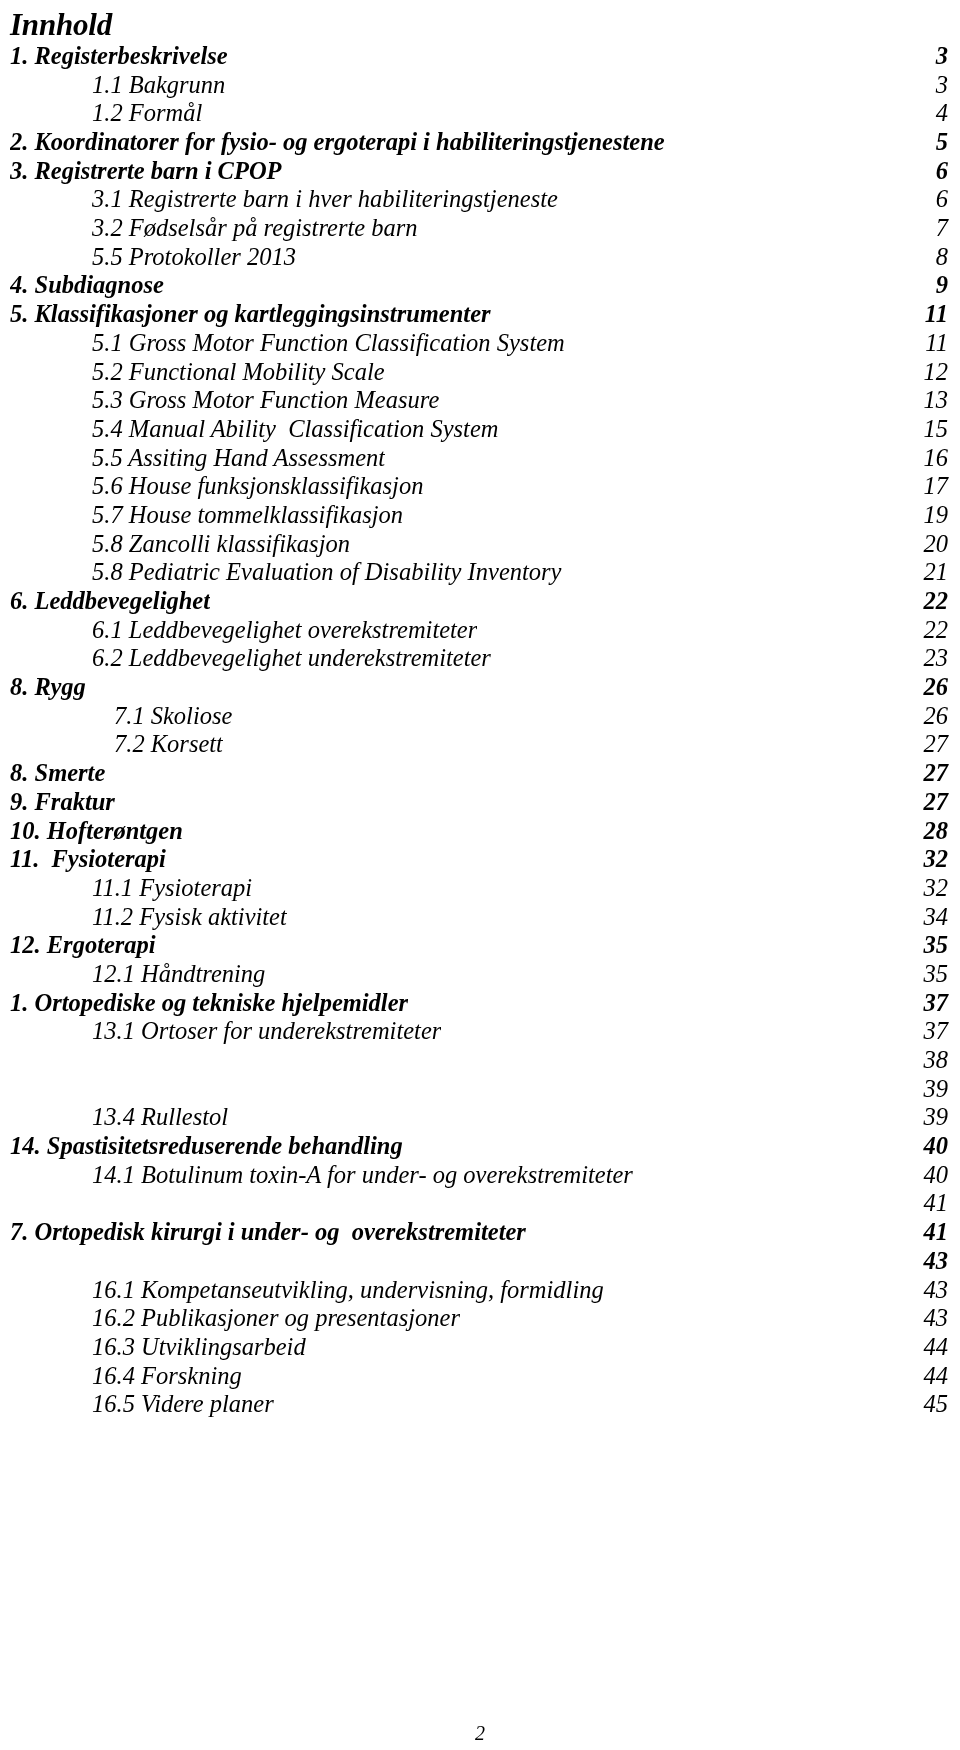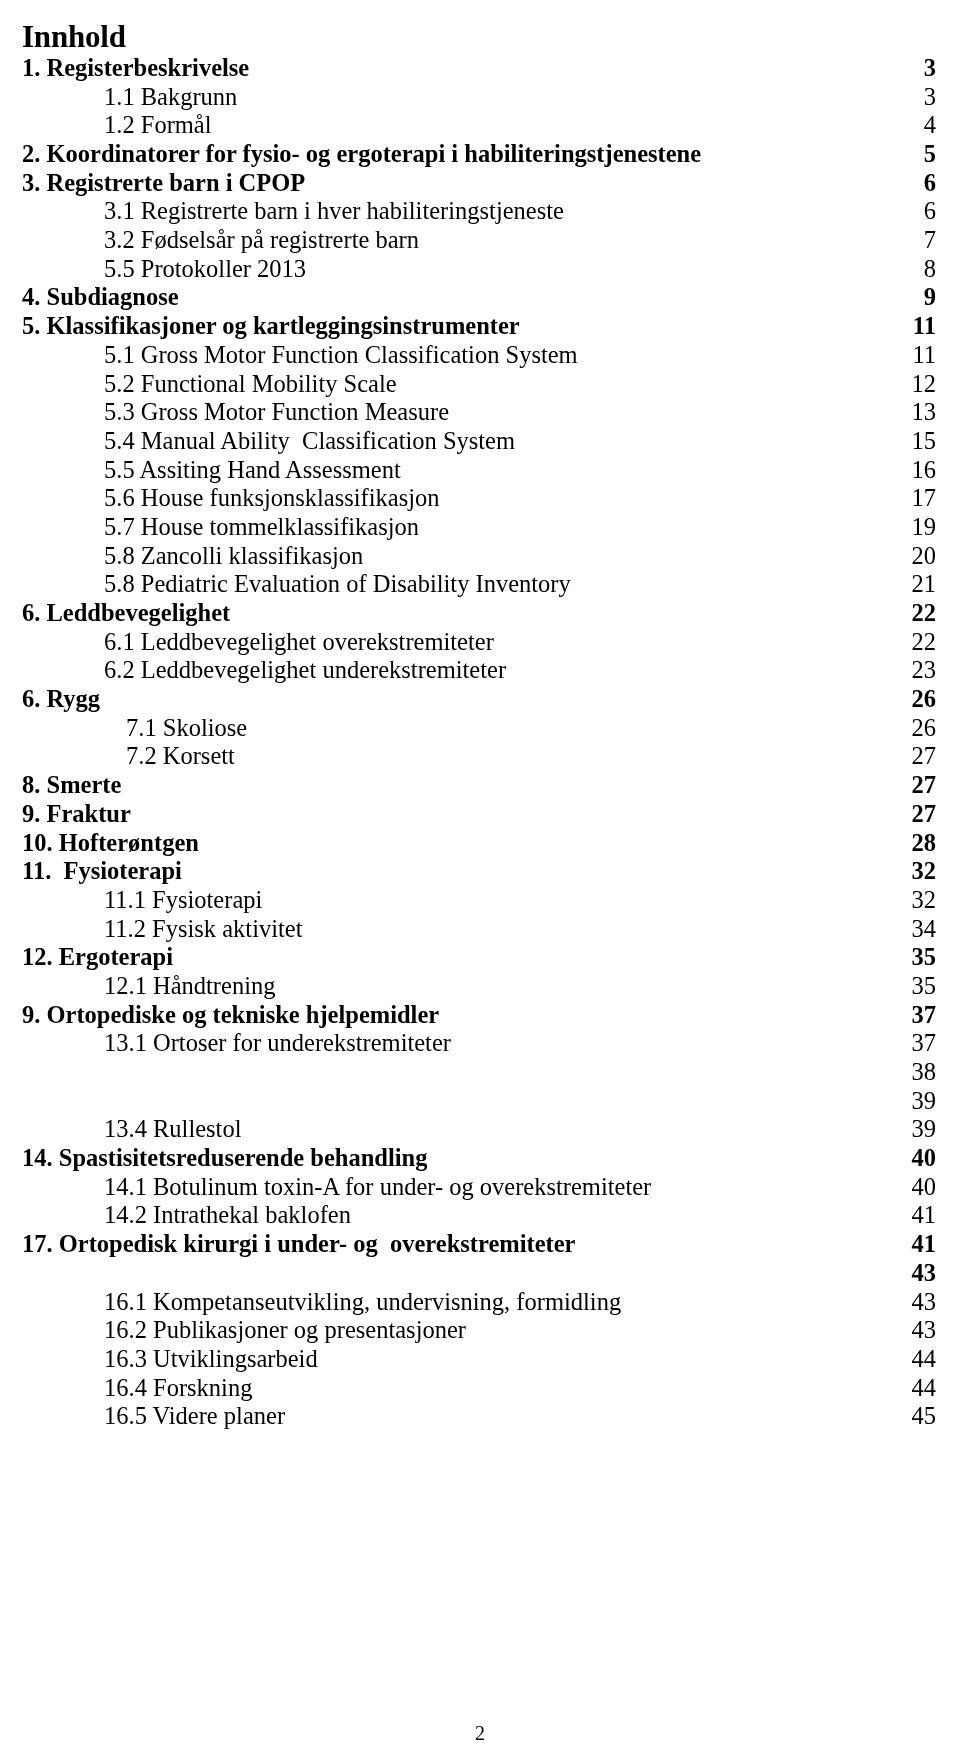--- a/index.html
+++ b/index.html
@@ -14,21 +14,22 @@
     position: relative;
     font-family: "Liberation Serif", "DejaVu Serif", serif;
     color: #000000;
     overflow: hidden;
   }
   #page {
     position: relative;
     width: 960px;
     height: 1232px;
     box-sizing: border-box;
-    padding: 16px;
+    padding: 4px;
+    font-style: italic;
   }
   #toc-title {
     font-size: 31px;
     font-weight: bold;
     line-height: 34px;
     letter-spacing: -0.2px;
     margin: 0;
     padding: 4px 0 0 6px;
   }
   #toc-list {
@@ -113,40 +114,40 @@
       <li class="toc-row lvl2"><span class="toc-label">5.3 Gross Motor Function Measure</span><span class="toc-filler"></span><span class="toc-page">13</span></li>
       <li class="toc-row lvl2"><span class="toc-label">5.4 Manual Ability  Classification System</span><span class="toc-filler"></span><span class="toc-page">15</span></li>
       <li class="toc-row lvl2"><span class="toc-label">5.5 Assiting Hand Assessment</span><span class="toc-filler"></span><span class="toc-page">16</span></li>
       <li class="toc-row lvl2"><span class="toc-label">5.6 House funksjonsklassifikasjon</span><span class="toc-filler"></span><span class="toc-page">17</span></li>
       <li class="toc-row lvl2"><span class="toc-label">5.7 House tommelklassifikasjon</span><span class="toc-filler"></span><span class="toc-page">19</span></li>
       <li class="toc-row lvl2"><span class="toc-label">5.8 Zancolli klassifikasjon</span><span class="toc-filler"></span><span class="toc-page">20</span></li>
       <li class="toc-row lvl2"><span class="toc-label">5.8 Pediatric Evaluation of Disability Inventory</span><span class="toc-filler"></span><span class="toc-page">21</span></li>
       <li class="toc-row lvl1"><span class="toc-label">6. Leddbevegelighet</span><span class="toc-filler"></span><span class="toc-page">22</span></li>
       <li class="toc-row lvl2"><span class="toc-label">6.1 Leddbevegelighet overekstremiteter</span><span class="toc-filler"></span><span class="toc-page">22</span></li>
       <li class="toc-row lvl2"><span class="toc-label">6.2 Leddbevegelighet underekstremiteter</span><span class="toc-filler"></span><span class="toc-page">23</span></li>
-      <li class="toc-row lvl1"><span class="toc-label">6. Rygg</span><span class="toc-filler"></span><span class="toc-page">26</span></li>
+      <li class="toc-row lvl1"><span class="toc-label">8. Rygg</span><span class="toc-filler"></span><span class="toc-page">26</span></li>
       <li class="toc-row lvl2 indent-extra"><span class="toc-label">7.1 Skoliose</span><span class="toc-filler"></span><span class="toc-page">26</span></li>
       <li class="toc-row lvl2 indent-extra"><span class="toc-label">7.2 Korsett</span><span class="toc-filler"></span><span class="toc-page">27</span></li>
       <li class="toc-row lvl1"><span class="toc-label">8. Smerte</span><span class="toc-filler"></span><span class="toc-page">27</span></li>
       <li class="toc-row lvl1"><span class="toc-label">9. Fraktur</span><span class="toc-filler"></span><span class="toc-page">27</span></li>
       <li class="toc-row lvl1"><span class="toc-label">10. Hofterøntgen</span><span class="toc-filler"></span><span class="toc-page">28</span></li>
       <li class="toc-row lvl1"><span class="toc-label">11.  Fysioterapi</span><span class="toc-filler"></span><span class="toc-page">32</span></li>
       <li class="toc-row lvl2"><span class="toc-label">11.1 Fysioterapi</span><span class="toc-filler"></span><span class="toc-page">32</span></li>
       <li class="toc-row lvl2"><span class="toc-label">11.2 Fysisk aktivitet</span><span class="toc-filler"></span><span class="toc-page">34</span></li>
       <li class="toc-row lvl1"><span class="toc-label">12. Ergoterapi</span><span class="toc-filler"></span><span class="toc-page">35</span></li>
       <li class="toc-row lvl2"><span class="toc-label">12.1 Håndtrening</span><span class="toc-filler"></span><span class="toc-page">35</span></li>
-      <li class="toc-row lvl1"><span class="toc-label">9. Ortopediske og tekniske hjelpemidler</span><span class="toc-filler"></span><span class="toc-page">37</span></li>
+      <li class="toc-row lvl1"><span class="toc-label">1. Ortopediske og tekniske hjelpemidler</span><span class="toc-filler"></span><span class="toc-page">37</span></li>
       <li class="toc-row lvl2"><span class="toc-label">13.1 Ortoser for underekstremiteter</span><span class="toc-filler"></span><span class="toc-page">37</span></li>
       <li class="toc-row lvl2"><span class="toc-filler"></span><span class="toc-page">38</span></li>
       <li class="toc-row lvl2"><span class="toc-filler"></span><span class="toc-page">39</span></li>
       <li class="toc-row lvl2"><span class="toc-label">13.4 Rullestol</span><span class="toc-filler"></span><span class="toc-page">39</span></li>
       <li class="toc-row lvl1"><span class="toc-label">14. Spastisitetsreduserende behandling</span><span class="toc-filler"></span><span class="toc-page">40</span></li>
       <li class="toc-row lvl2"><span class="toc-label">14.1 Botulinum toxin-A for under- og overekstremiteter</span><span class="toc-filler"></span><span class="toc-page">40</span></li>
-      <li class="toc-row lvl2"><span class="toc-label">14.2 Intrathekal baklofen</span><span class="toc-filler"></span><span class="toc-page">41</span></li>
-      <li class="toc-row lvl1"><span class="toc-label">17. Ortopedisk kirurgi i under- og  overekstremiteter</span><span class="toc-filler"></span><span class="toc-page">41</span></li>
+      <li class="toc-row lvl2"><span class="toc-filler"></span><span class="toc-page">41</span></li>
+      <li class="toc-row lvl1"><span class="toc-label">7. Ortopedisk kirurgi i under- og  overekstremiteter</span><span class="toc-filler"></span><span class="toc-page">41</span></li>
       <li class="toc-row lvl1"><span class="toc-filler"></span><span class="toc-page">43</span></li>
       <li class="toc-row lvl2"><span class="toc-label">16.1 Kompetanseutvikling, undervisning, formidling</span><span class="toc-filler"></span><span class="toc-page">43</span></li>
       <li class="toc-row lvl2"><span class="toc-label">16.2 Publikasjoner og presentasjoner</span><span class="toc-filler"></span><span class="toc-page">43</span></li>
       <li class="toc-row lvl2"><span class="toc-label">16.3 Utviklingsarbeid</span><span class="toc-filler"></span><span class="toc-page">44</span></li>
       <li class="toc-row lvl2"><span class="toc-label">16.4 Forskning</span><span class="toc-filler"></span><span class="toc-page">44</span></li>
       <li class="toc-row lvl2"><span class="toc-label">16.5 Videre planer</span><span class="toc-filler"></span><span class="toc-page">45</span></li>
     </ul>
 
   <div id="page-footer">2</div>
 

